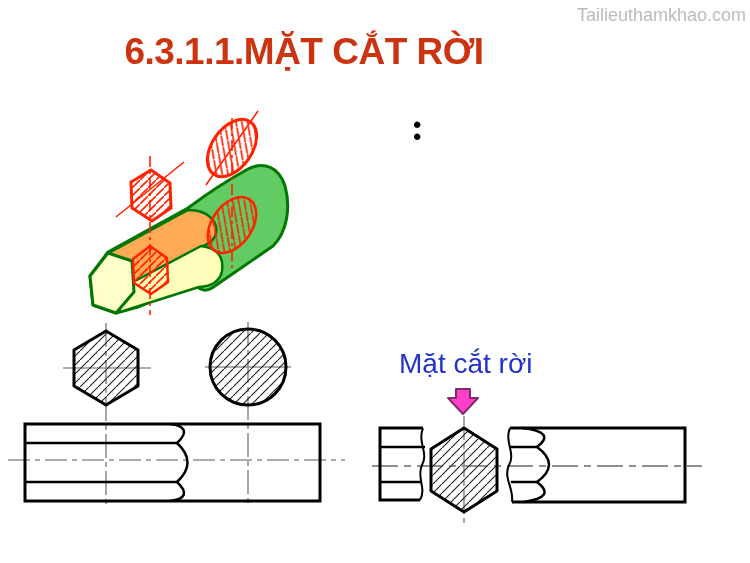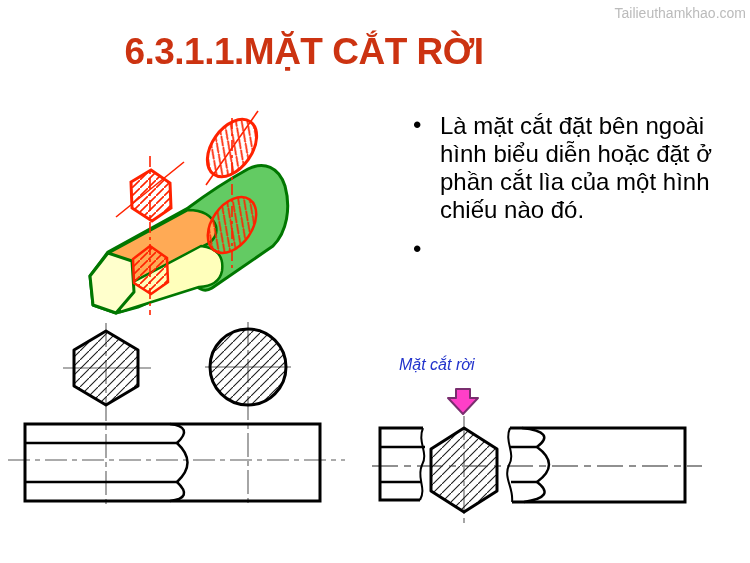--- a/index.html
+++ b/index.html
@@ -2,21 +2,21 @@
 <html style="--title: #CC3311; --watermark: #BBBBBB; --label_blue: #2233CC; --section_red: #FF2200; --body_green: #63CB63; --outline_green: #007700; --face_yellow: #FFFFCC; --tongue_yellow: #FFFFBB; --flat_orange: #FFAA55; --centerline_gray: #909090; --arrow_magenta: #FF3FC8; --drawing_black: #000000;"><head>
 <meta charset="utf-8">
 <style>
   html,body{margin:0;padding:0;}
   body{
     width:750px;height:563px;background:#ffffff;position:relative;overflow:hidden;
     font-family:"Liberation Sans",sans-serif;
   }
   .slide{position:absolute;inset:0;background:#fff;}
   .watermark{
-    position:absolute;top:5px;right:4px;font-size:14px;
+    position:absolute;top:5px;right:4px;font-size:18px;
     color:var(--watermark,#BBBBBB);
   }
   .title{
     position:absolute;top:31px;left:0;width:608px;text-align:center;
     font-size:37px;font-weight:bold;letter-spacing:-0.5px;
     color:var(--title,#CC3311);
   }
   ul.bullets{
     position:absolute;left:410px;top:112px;width:335px;
     list-style:none;margin:0;padding:0;
@@ -25,39 +25,35 @@
     position:relative;padding-left:30px;margin-bottom:12px;
     font-size:24px;line-height:28px;color:#000;
   }
   ul.bullets li .dot{position:absolute;left:3px;top:-1px;font-size:24px;}
   ul.bullets li .btxt{white-space:pre-line;}
   .fig{position:absolute;}
   #fig3d{left:60px;top:100px;}
   #fig2dleft{left:8px;top:315px;}
   #fig2dright{left:370px;top:385px;}
   .bluelabel{
-    position:absolute;left:399px;top:356px;font-size:16px;
+    position:absolute;left:399px;top:348px;font-size:28px;
     color:var(--label_blue,#2233CC);
-    font-style:italic;
   }
 </style>
 </head>
 <body>
 
 <div class="slide">
 
   <div class="watermark">Tailieuthamkhao.com</div>
 
   <div class="title">6.3.1.1.MẶT CẮT RỜI</div>
 
   <ul class="bullets">
-      <li><span class="dot">•</span><span class="btxt">Là mặt cắt đặt bên ngoài
-hình biểu diễn hoặc đặt ở
-phần cắt lìa của một hình
-chiếu nào đó.</span></li>
+      <li><span class="dot">•</span></li>
       <li><span class="dot">•</span></li>
     </ul>
 
   <svg id="fig3d" class="fig" width="330" height="230" viewBox="0 0 330 230">
     <defs>
       <pattern id="hred" width="8" height="8" patternUnits="userSpaceOnUse">
         <path d="M0,8 L8,0" style="stroke:var(--section_red,#FF2200);stroke-width:1.6" fill="none"></path>
       </pattern>
     </defs>
 

